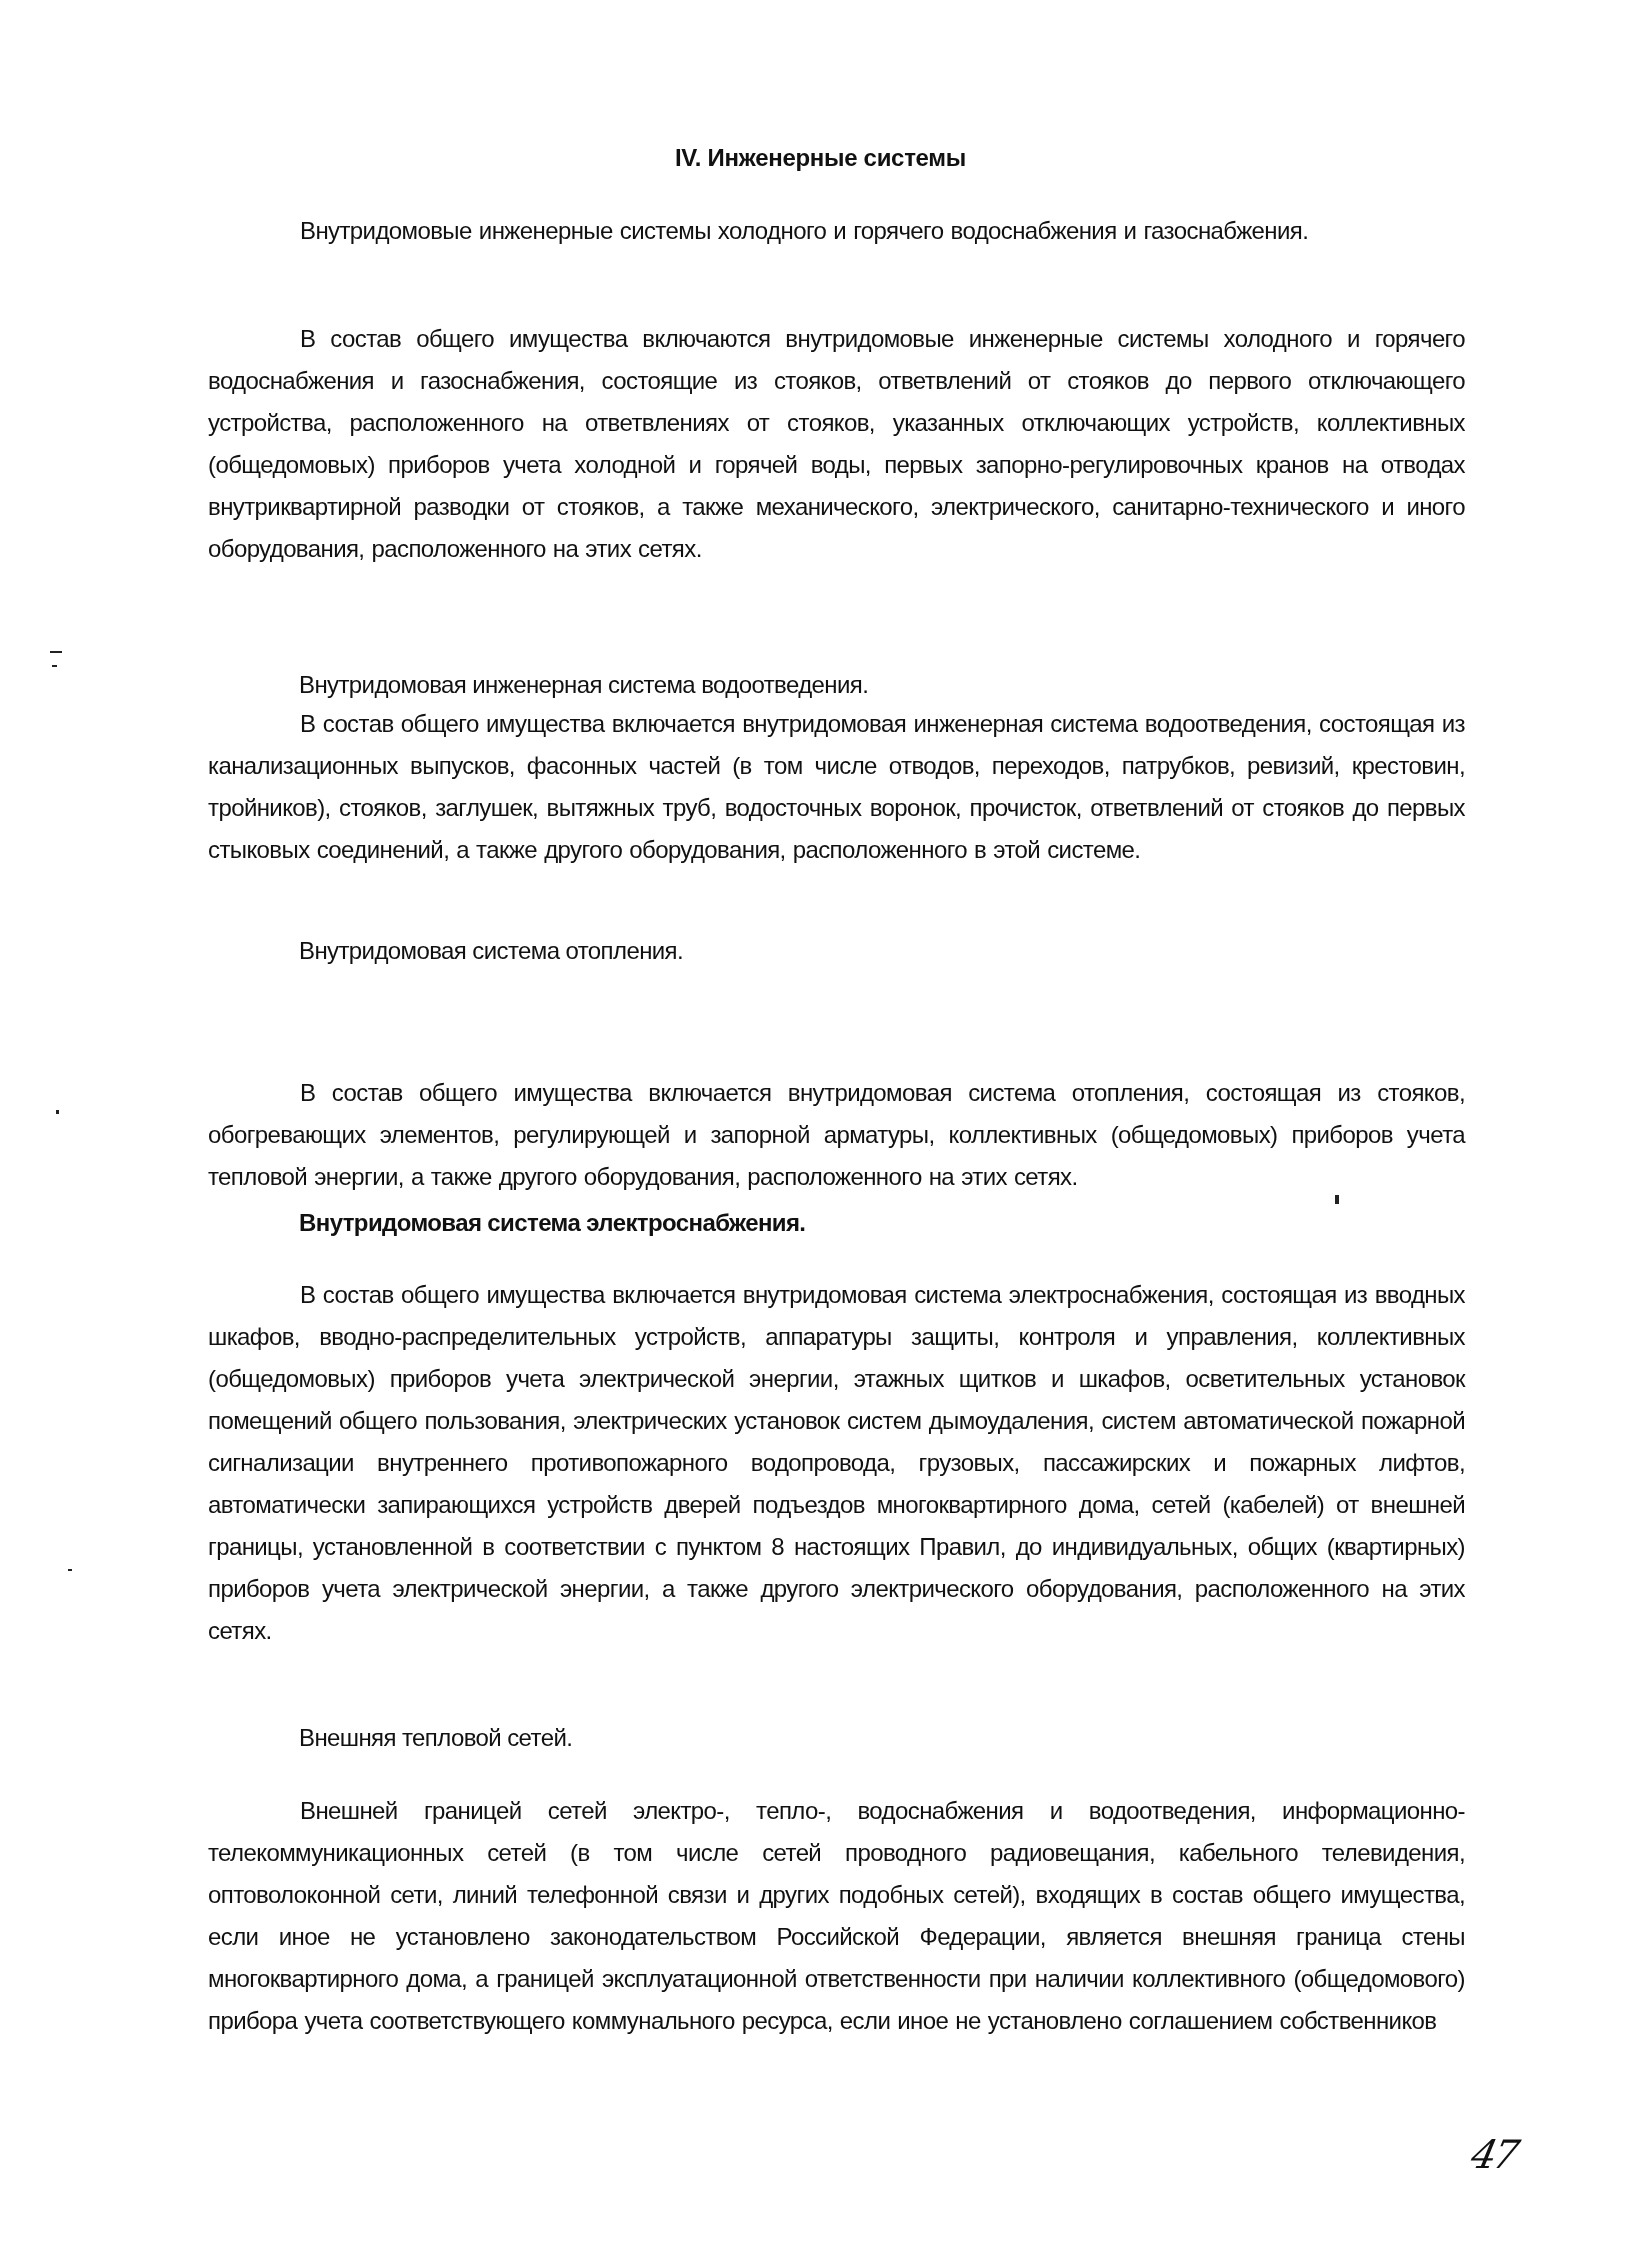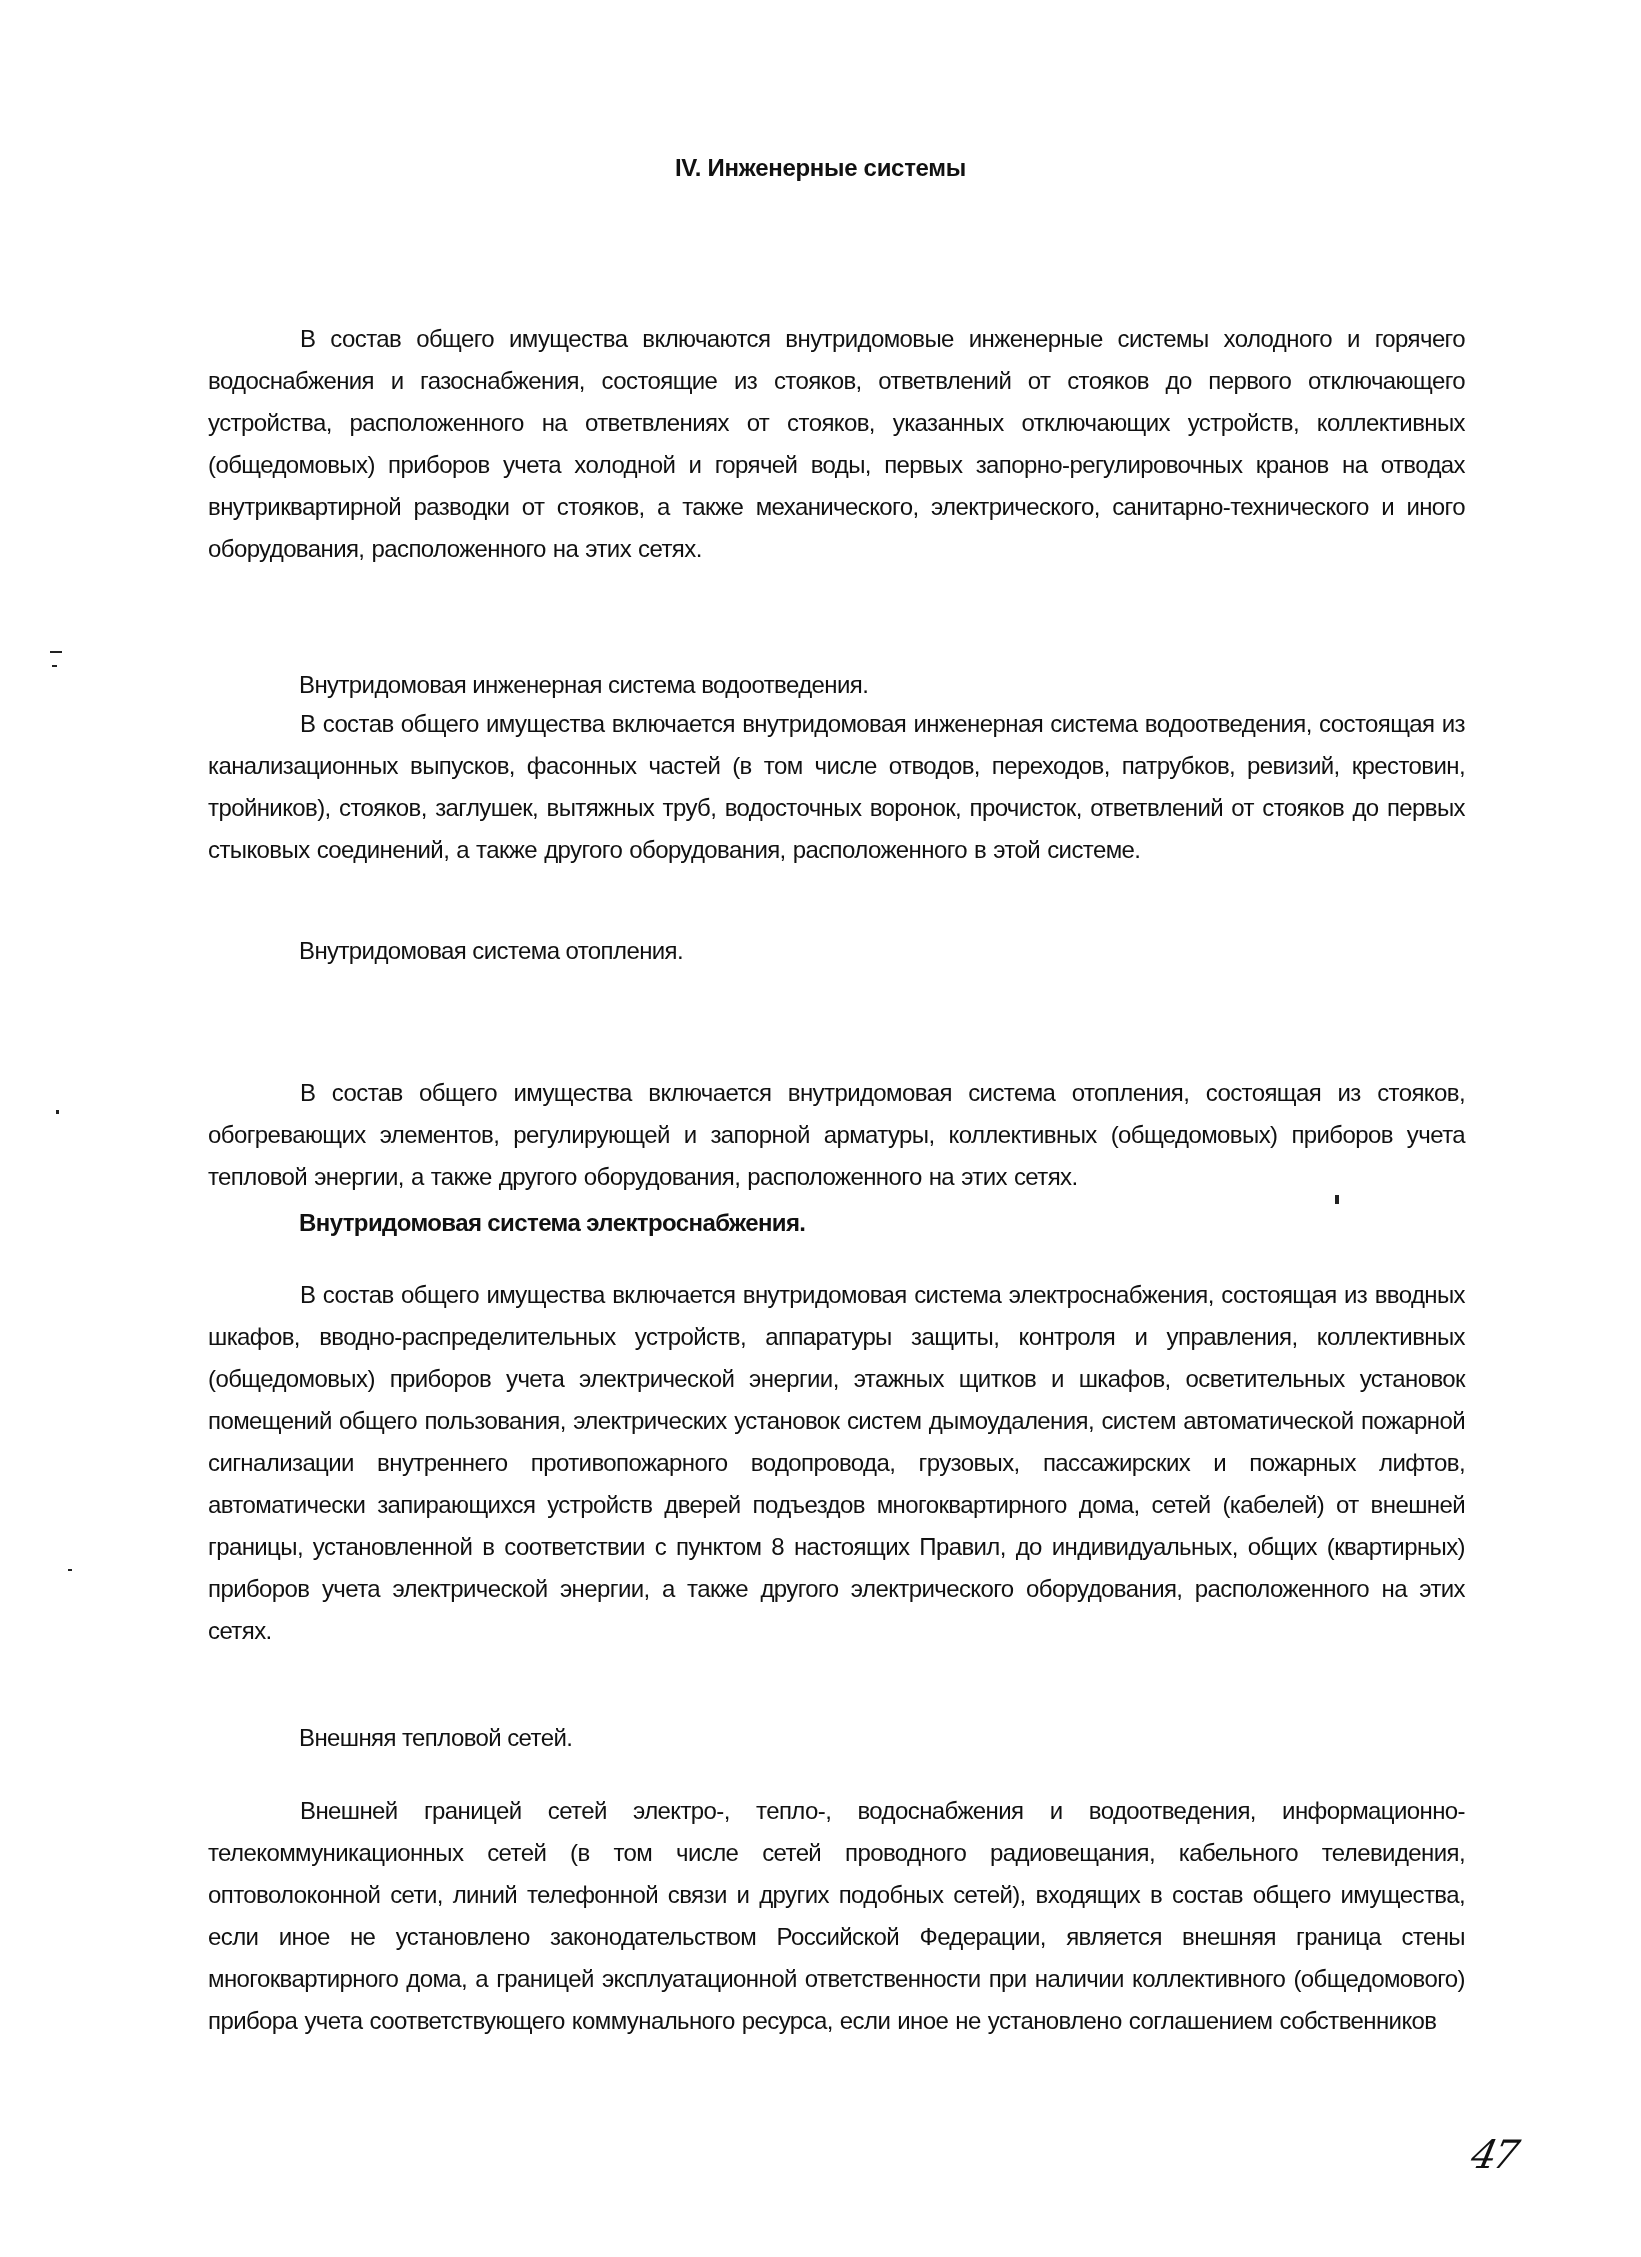--- a/index.html
+++ b/index.html
@@ -1,35 +1,36 @@
 <!DOCTYPE html>
 <html><head>
 <meta charset="utf-8">
 <style>
   html, body { margin: 0; padding: 0; background: #ffffff; }
   body { width: 1641px; height: 2257px; position: relative; overflow: hidden;
          font-family: "Liberation Sans", "DejaVu Sans", sans-serif; color: #111; }
   .page { position: absolute; left: 0; top: 0; width: 1641px; height: 2257px; background: #fff; }
-  .title { position: absolute; top: 154px; left: 0; width: 1641px; text-align: center;
+  .title { position: absolute; top: 144px; left: 0; width: 1641px; text-align: center;
            font-size: 24px; font-weight: bold; letter-spacing: -0.3px; }
   .block { position: absolute; left: 208px; width: 1257px; font-size: 24px; line-height: 42px;
            text-align: justify; text-align-last: left; letter-spacing: -0.6px; word-spacing: 1px; }
   .indent { text-indent: 92px; }
   .heading { position: absolute; left: 299px; font-size: 24px; letter-spacing: -0.6px; white-space: nowrap; }
   .pagenum { position: absolute; left: 1472px; top: 2132px; font-family: "DejaVu Serif", serif;
              font-style: italic; font-size: 39px; transform: skewX(-12deg); letter-spacing: -2.9px; }
   .speck { position: absolute; background: #222; }
 </style>
 </head>
 <body>
 
 <div class="page">
 
   <div class="title">IV. Инженерные системы</div>
 
+  <div class="block indent" style="top:210px;">Внутридомовые инженерные системы холодного и горячего водоснабжения и газоснабжения.</div>
 
   <div class="block indent" style="top:318px;">В состав общего имущества включаются внутридомовые инженерные системы холодного и горячего водоснабжения и газоснабжения, состоящие из стояков, ответвлений от стояков до первого отключающего устройства, расположенного на ответвлениях от стояков, указанных отключающих устройств, коллективных (общедомовых) приборов учета холодной и горячей воды, первых запорно-регулировочных кранов на отводах внутриквартирной разводки от стояков, а также механического, электрического, санитарно-технического и иного оборудования, расположенного на этих сетях.</div>
 
   <div class="heading" style="top:641px;margin-top:30px;">Внутридомовая инженерная система водоотведения.</div>
 
   <div class="block indent" style="top:703px;">В состав общего имущества включается внутридомовая инженерная система водоотведения, состоящая из канализационных выпусков, фасонных частей (в том числе отводов, переходов, патрубков, ревизий, крестовин, тройников), стояков, заглушек, вытяжных труб, водосточных воронок, прочисток, ответвлений от стояков до первых стыковых соединений, а также другого оборудования, расположенного в этой системе.</div>
 
   <div class="heading" style="top:937px;">Внутридомовая система отопления.</div>
 
   <div class="block indent" style="top:1051px;margin-top:21px;">В состав общего имущества включается внутридомовая система отопления, состоящая из стояков, обогревающих элементов, регулирующей и запорной арматуры, коллективных (общедомовых) приборов учета тепловой энергии, а также другого оборудования, расположенного на этих сетях.</div>

